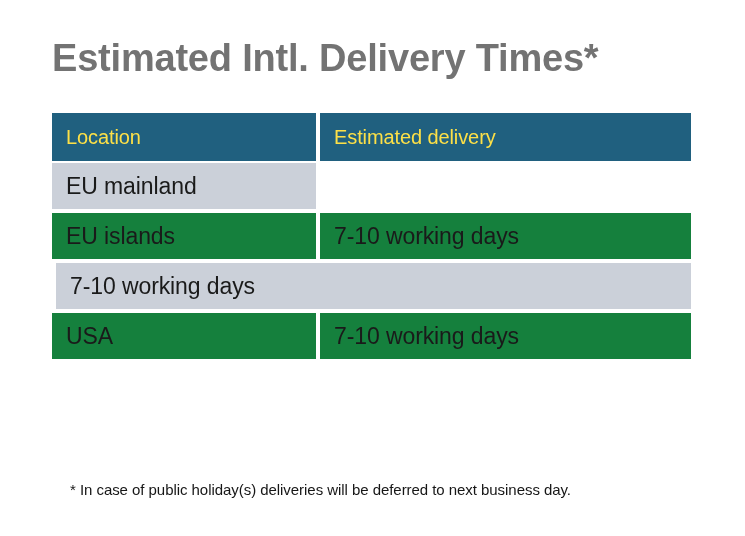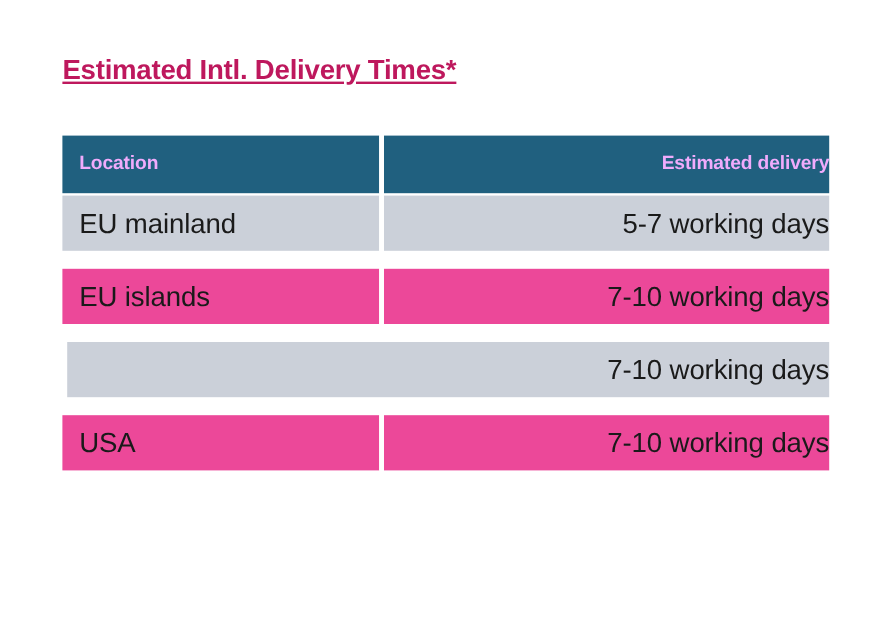--- a/index.html
+++ b/index.html
@@ -23,43 +23,42 @@
     width: 745px;
     height: 536px;
     background: #ffffff;
   }
 
   
   #page-title {
     position: absolute;
     left: 52px;
     top: 37px;
-    font-size: 23px;
+    font-size: 38px;
     font-weight: bold;
-    color: #be185d;
+    color: #737373;
     letter-spacing: -0.2px;
     line-height: 42px;
     white-space: nowrap;
-    text-decoration: underline;
   }
 
   
   #delivery-table {
     position: absolute;
     left: 52px;
     top: 113px;
     width: 639px;
     border-collapse: separate;
     border-spacing: 0;
   }
 
   .trow {
     display: flex;
     width: 639px;
-    margin-bottom: 15px;
+    margin-bottom: 4px;
   }
   .trow:last-child {
     margin-bottom: 0;
   }
 
   .cell-loc {
     width: 264px;
     box-sizing: border-box;
     padding-left: 14px;
     display: flex;
@@ -70,52 +69,51 @@
     background: #ffffff;
     flex: 0 0 4px;
   }
   .cell-est {
     width: 371px;
     box-sizing: border-box;
     padding-left: 14px;
     display: flex;
     align-items: center;
     flex: 1 1 auto;
-    justify-content: flex-end;
   }
 
   
   #header-row {
     height: 48px;
     margin-bottom: 2px;
   }
   #header-row .cell-loc,
   #header-row .cell-est {
     background: #20607F;
   }
   #header-row .hdr-text {
-    color: #f0abfc;
-    font-size: 16px;
-    font-weight: bold;
+    color: #fde047;
+    font-size: 20px;
+    font-weight: normal;
     letter-spacing: -0.1px;
     line-height: 26px;
     white-space: nowrap;
   }
 
   
   .body-row {
     height: 46px;
   }
   .body-row.odd .cell-loc,
   .body-row.odd .cell-est {
     background: #CBD0D9;
   }
   .body-row.even .cell-loc,
   .body-row.even .cell-est {
-    background: #ec4899;
+    background: #15803d;
   }
   .body-row .cell-text {
     color: #1A1A1A;
     font-size: 23px;
     font-weight: normal;
     line-height: 27px;
     letter-spacing: -0.1px;
     white-space: nowrap;
   }
 
@@ -148,23 +146,20 @@
       <div class="cell-est">
         <span class="hdr-text">Estimated delivery</span>
       </div>
     </div>
 
     <div class="trow body-row odd">
       <div class="cell-loc">
         <span class="cell-text">EU mainland</span>
       </div>
       <div class="cell-gap"></div>
-      <div class="cell-est">
-        <span class="cell-text">5-7 working days</span>
-      </div>
     </div>
 
     <div class="trow body-row even">
       <div class="cell-loc">
         <span class="cell-text">EU islands</span>
       </div>
       <div class="cell-gap"></div>
       <div class="cell-est">
         <span class="cell-text">7-10 working days</span>
       </div>
@@ -184,14 +179,15 @@
         <span class="cell-text">USA</span>
       </div>
       <div class="cell-gap"></div>
       <div class="cell-est">
         <span class="cell-text">7-10 working days</span>
       </div>
     </div>
 
   </div>
 
+  <div id="footnote">* In case of public holiday(s) deliveries will be deferred to next business day.</div>
 
 </div>
 
 </body></html>

